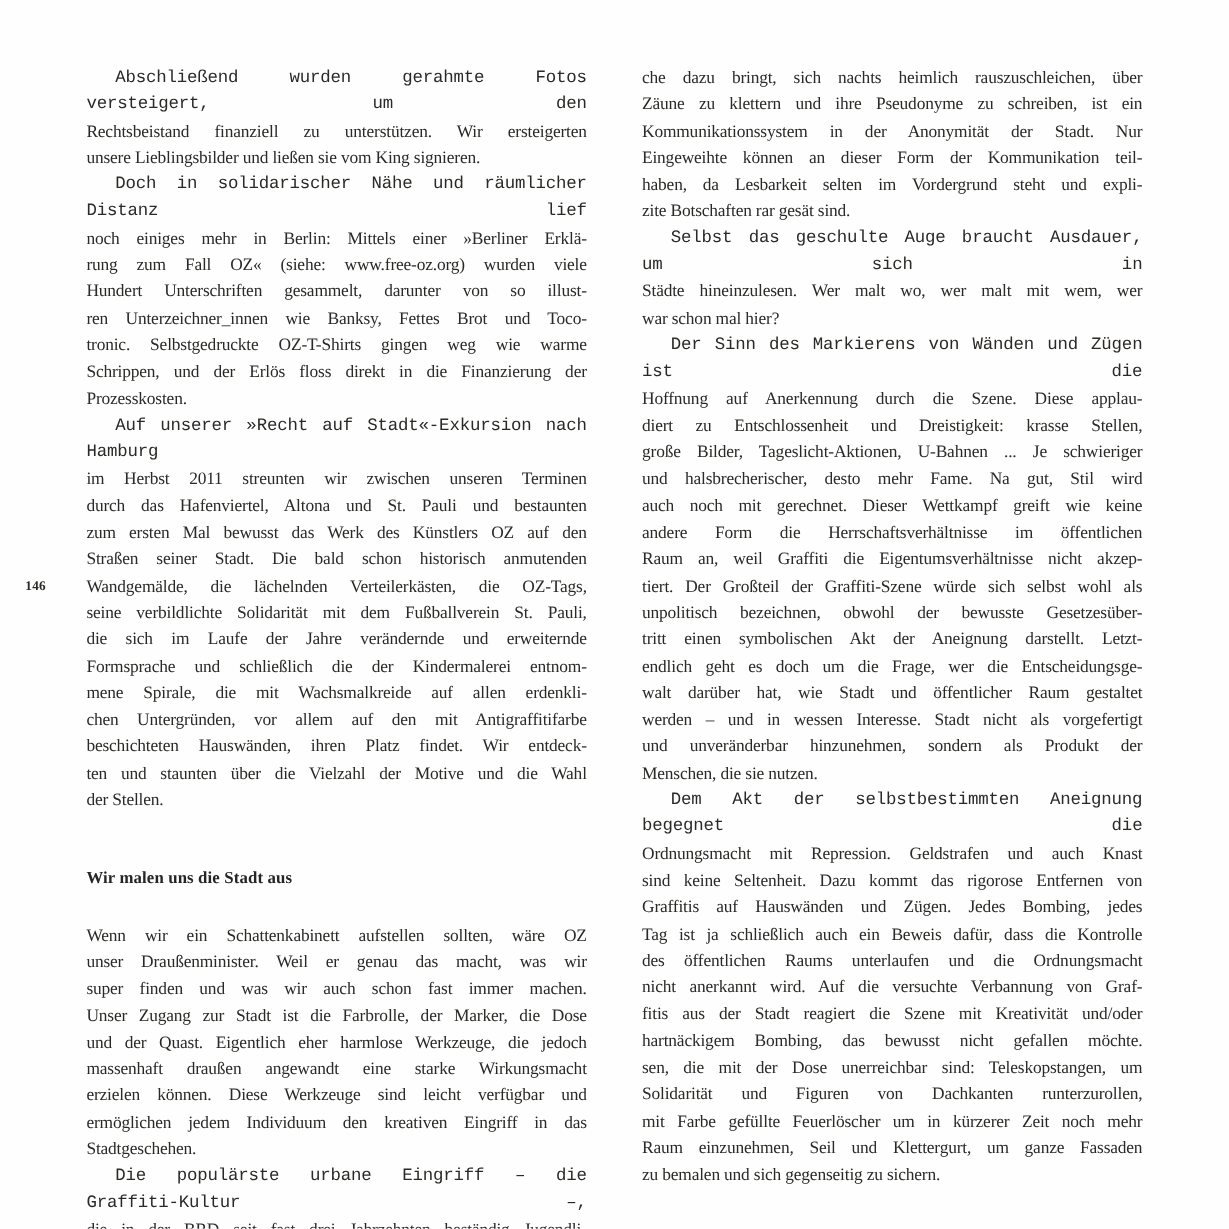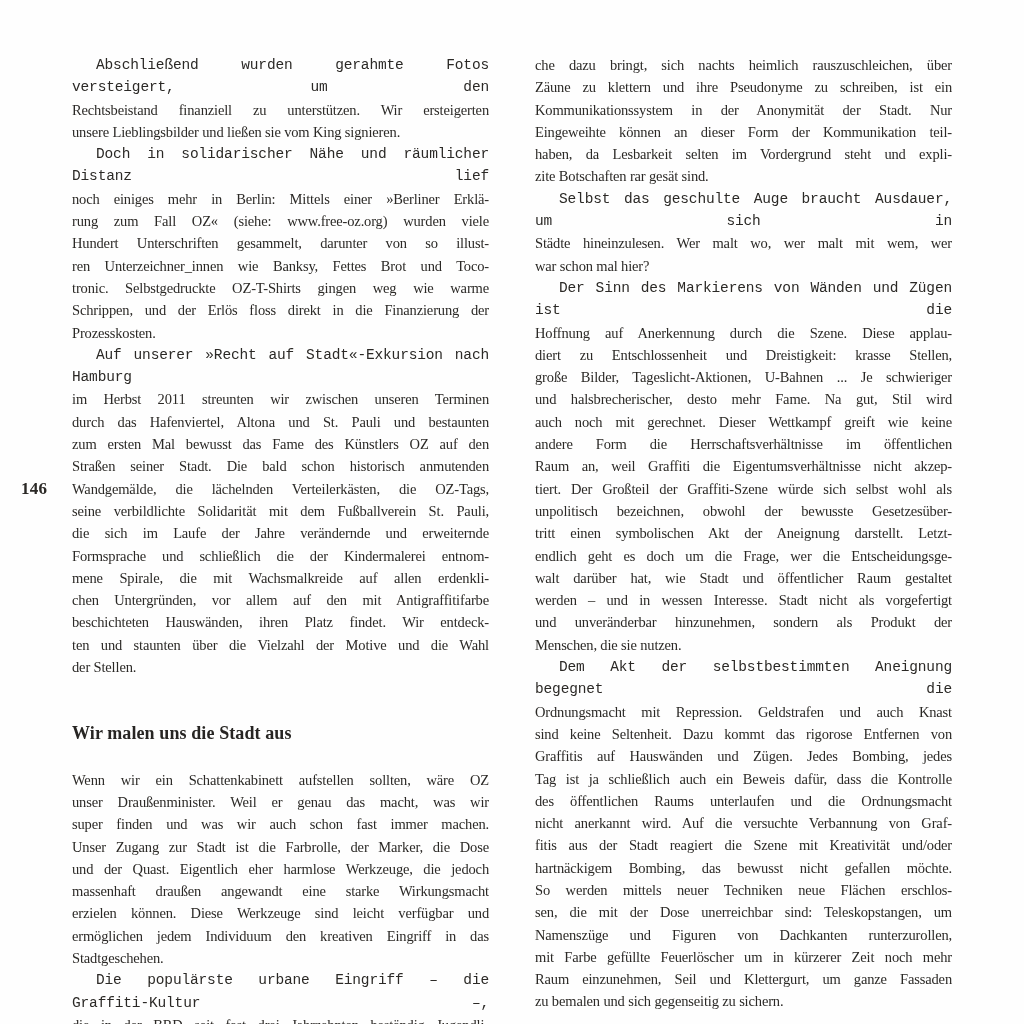--- a/index.html
+++ b/index.html
@@ -15,21 +15,21 @@
     left: 0; top: 0;
     width: 1024px;
     height: 1024px;
     background: #fefefe;
     overflow: hidden;
   }
   .page-number {
     position: absolute;
     left: 21px;
     top: 478px;
-    font-size: 17px;
+    font-size: 11px;
     line-height: 22.3px;
     font-weight: 700;
     color: #2b2926;
     letter-spacing: 0.3px;
   }
   .columns {
     position: absolute;
     left: 72px;
     top: 54px;
     width: 880px;
@@ -51,21 +51,21 @@
   .line.noj {
     text-align: center;
     text-align-last: left;
   }
   .line.indent {
     text-indent: 24px;
     font-family: Liberation Mono, monospace;
   }
   .heading {
     font-weight: 700;
-    font-size: 18px;
+    font-size: 14px;
     line-height: 22.3px;
     letter-spacing: 0.1px;
     color: #272523;
     margin: 44px 0 24px 0;
   }
 </style>
 </head>
 <body>
 
 <div class="page">
@@ -84,21 +84,21 @@
           <div class="line">Hundert Unterschriften gesammelt, darunter von so illust-</div>
           <div class="line">ren Unterzeichner_innen wie Banksy, Fettes Brot und Toco-</div>
           <div class="line">tronic. Selbstgedruckte OZ-T-Shirts gingen weg wie warme</div>
           <div class="line">Schrippen, und der Erlös floss direkt in die Finanzierung der</div>
           <div class="line noj">Prozesskosten.</div>
         </div>
         <div class="paragraph">
           <div class="line indent">Auf unserer »Recht auf Stadt«-Exkursion nach Hamburg</div>
           <div class="line">im Herbst 2011 streunten wir zwischen unseren Terminen</div>
           <div class="line">durch das Hafenviertel, Altona und St. Pauli und bestaunten</div>
-          <div class="line">zum ersten Mal bewusst das Fame des Künstlers OZ auf den</div>
+          <div class="line">zum ersten Mal bewusst das Werk des Künstlers OZ auf den</div>
           <div class="line">Straßen seiner Stadt. Die bald schon historisch anmutenden</div>
           <div class="line">Wandgemälde, die lächelnden Verteilerkästen, die OZ-Tags,</div>
           <div class="line">seine verbildlichte Solidarität mit dem Fußballverein St. Pauli,</div>
           <div class="line">die sich im Laufe der Jahre verändernde und erweiternde</div>
           <div class="line">Formsprache und schließlich die der Kindermalerei entnom-</div>
           <div class="line">mene Spirale, die mit Wachsmalkreide auf allen erdenkli-</div>
           <div class="line">chen Untergründen, vor allem auf den mit Antigraffitifarbe</div>
           <div class="line">beschichteten Hauswänden, ihren Platz findet. Wir entdeck-</div>
           <div class="line">ten und staunten über die Vielzahl der Motive und die Wahl</div>
           <div class="line noj">der Stellen.</div>
@@ -155,22 +155,21 @@
         <div class="paragraph">
           <div class="line indent">Dem Akt der selbstbestimmten Aneignung begegnet die</div>
           <div class="line">Ordnungsmacht mit Repression. Geldstrafen und auch Knast</div>
           <div class="line">sind keine Seltenheit. Dazu kommt das rigorose Entfernen von</div>
           <div class="line">Graffitis auf Hauswänden und Zügen. Jedes Bombing, jedes</div>
           <div class="line">Tag ist ja schließlich auch ein Beweis dafür, dass die Kontrolle</div>
           <div class="line">des öffentlichen Raums unterlaufen und die Ordnungsmacht</div>
           <div class="line">nicht anerkannt wird. Auf die versuchte Verbannung von Graf-</div>
           <div class="line">fitis aus der Stadt reagiert die Szene mit Kreativität und/oder</div>
           <div class="line">hartnäckigem Bombing, das bewusst nicht gefallen möchte.</div>
-          <div class="line">So werden mittels neuer Techniken neue Flächen erschlos-</div>
           <div class="line">sen, die mit der Dose unerreichbar sind: Teleskopstangen, um</div>
-          <div class="line">Namenszüge und Figuren von Dachkanten runterzurollen,</div>
+          <div class="line">Solidarität und Figuren von Dachkanten runterzurollen,</div>
           <div class="line">mit Farbe gefüllte Feuerlöscher um in kürzerer Zeit noch mehr</div>
           <div class="line">Raum einzunehmen, Seil und Klettergurt, um ganze Fassaden</div>
           <div class="line noj">zu bemalen und sich gegenseitig zu sichern.</div>
         </div>
       </div>
   </div>
 </div>
 
 </body></html>

